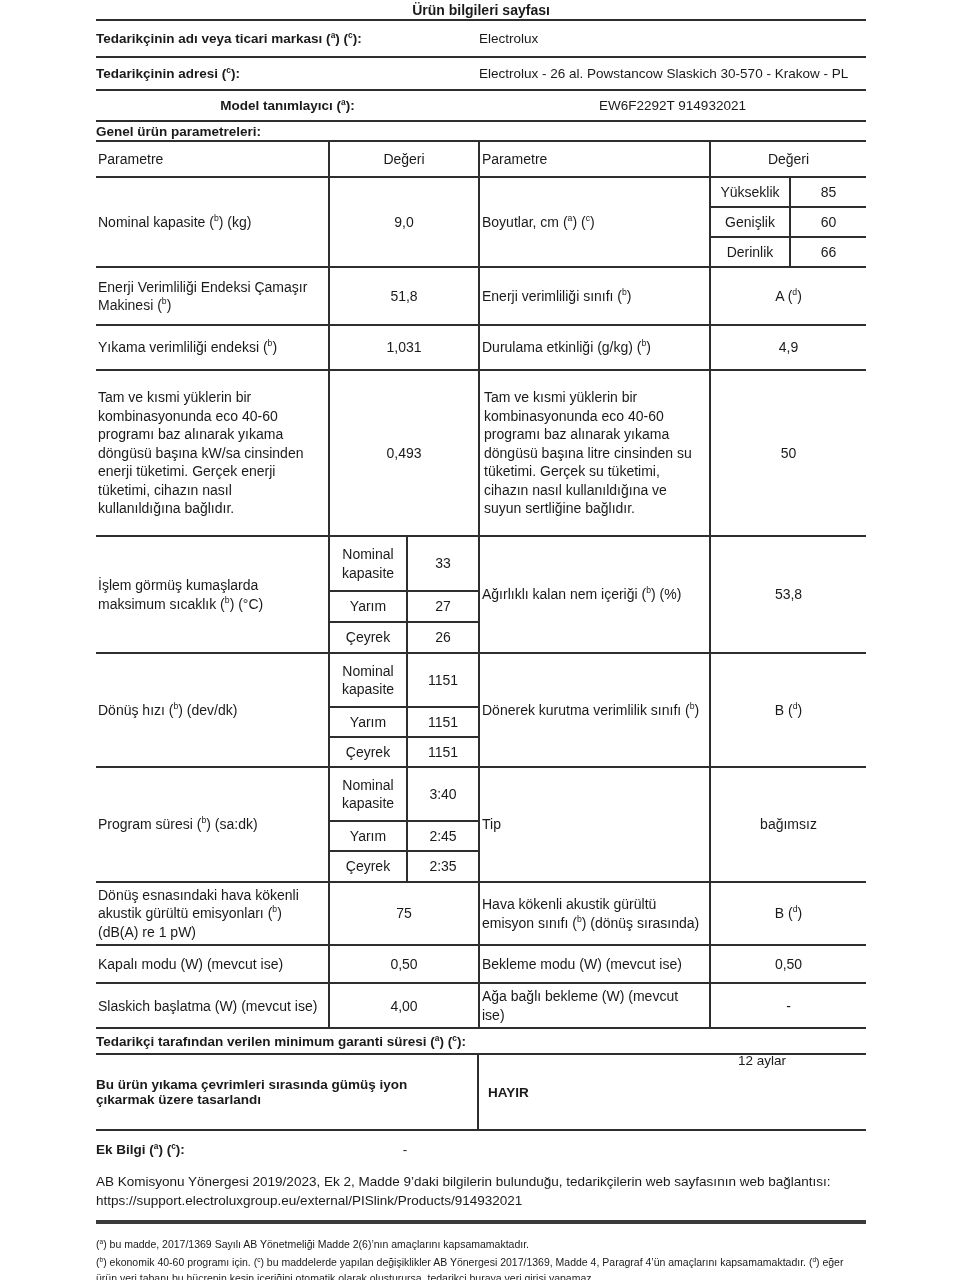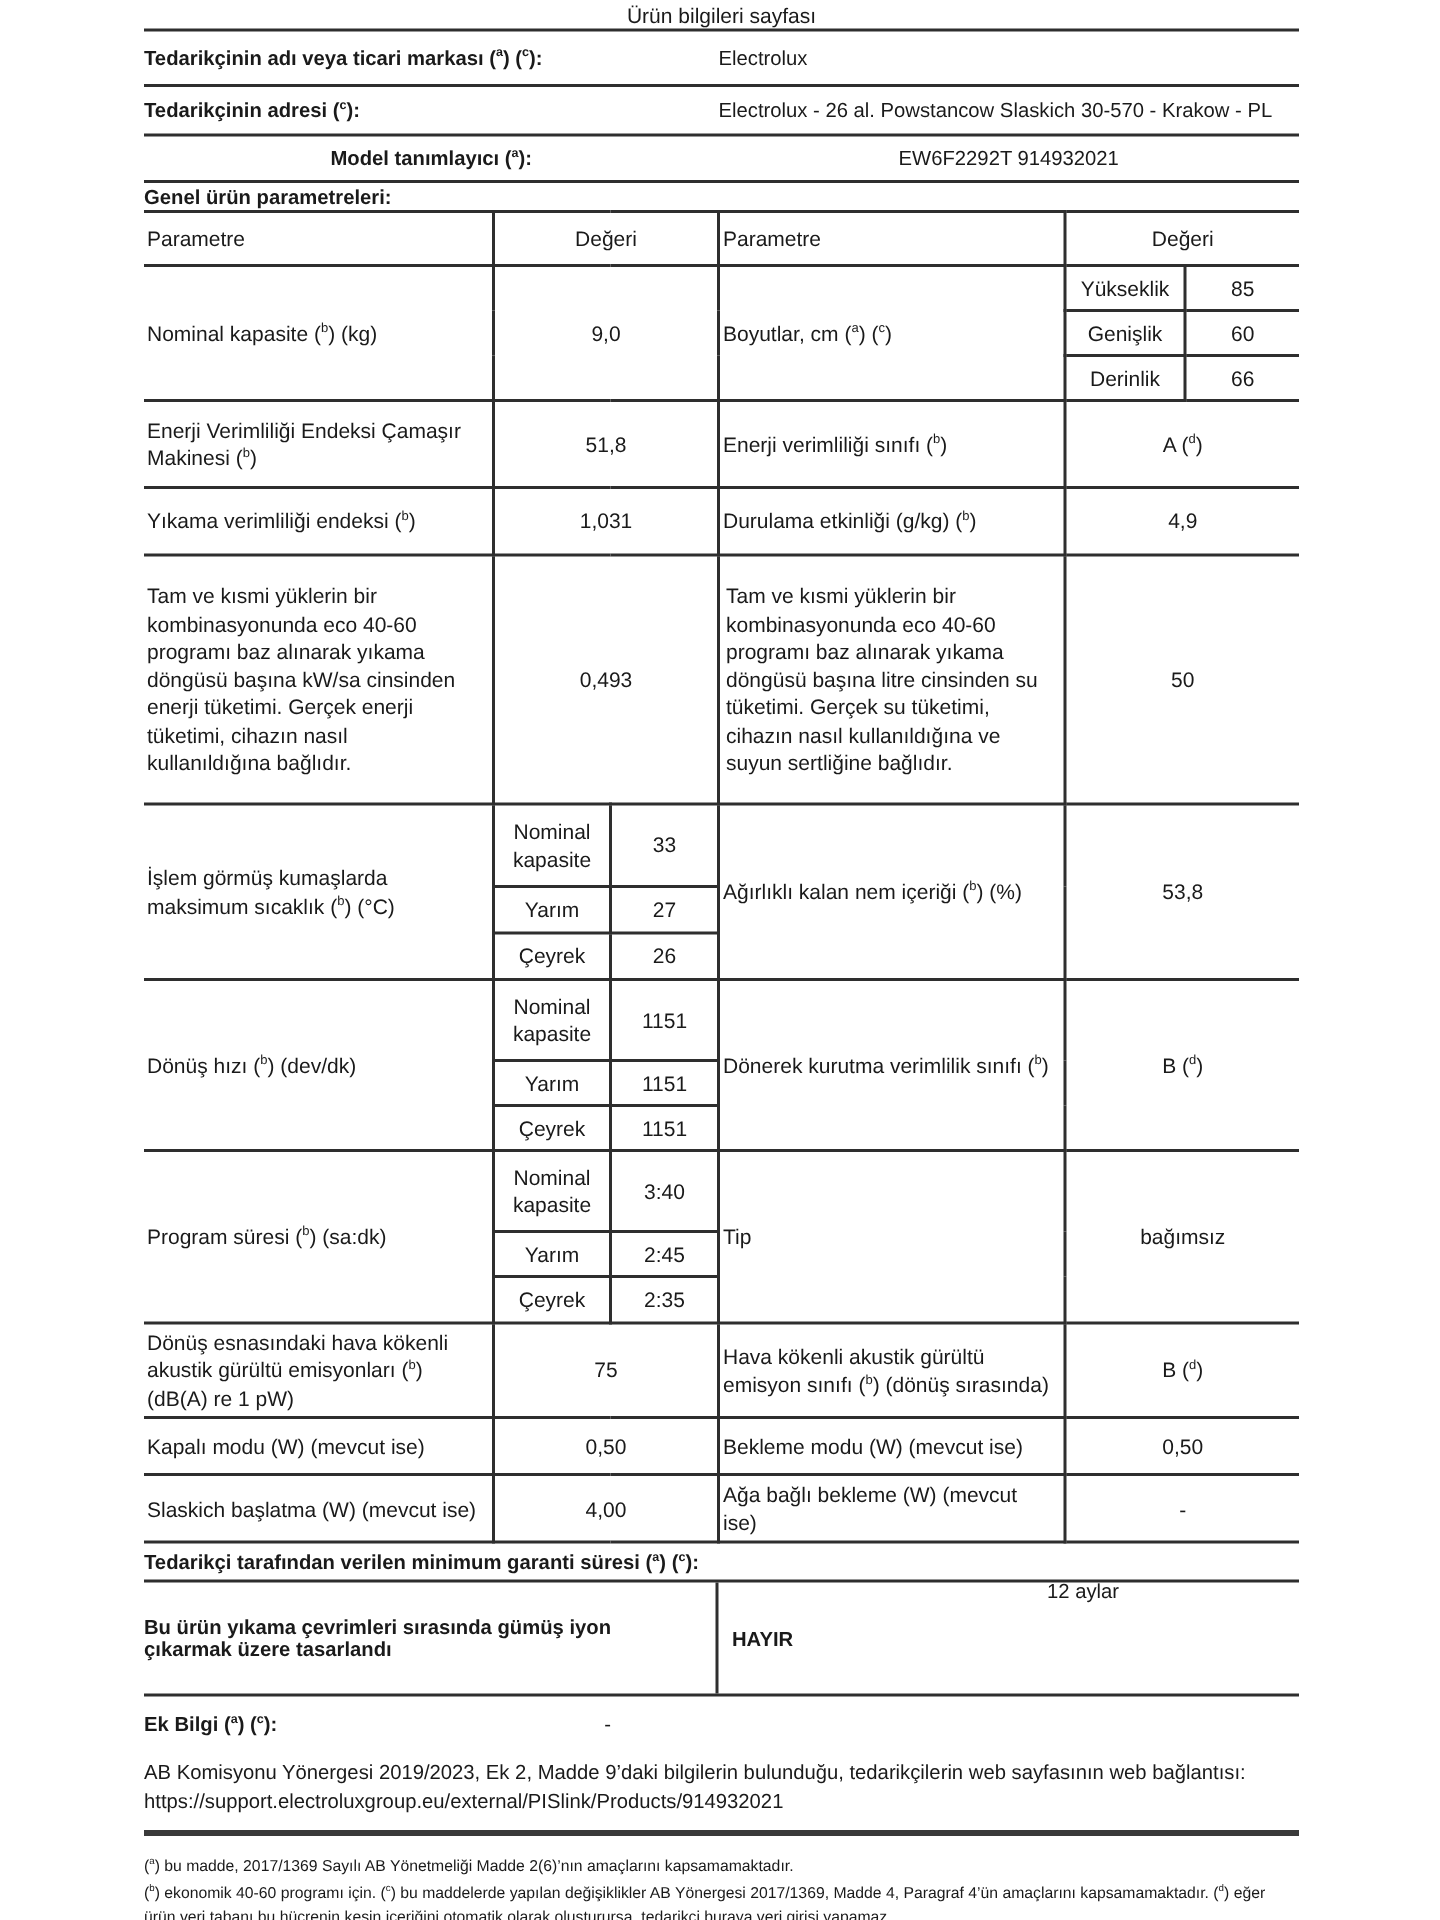--- a/index.html
+++ b/index.html
@@ -11,21 +11,21 @@
   html,body{margin:0;padding:0;}
   body{
     width:960px;height:1280px;background:#ffffff;color:var(--ink);
     font-family:"Liberation Sans","DejaVu Sans",sans-serif;
     font-size:13.5px;
     -webkit-font-smoothing:antialiased;
   }
   sup{font-size:0.62em;vertical-align:super;line-height:0;}
   .doc{margin-left:96px;width:770px;padding-top:2px;}
 
-  .title-row{height:19px;text-align:center;font-weight:normal;font-size:14px;line-height:17px;border-bottom:2px solid var(--line);}
+  .title-row{height:19px;text-align:center;font-weight:bold;font-size:14px;line-height:17px;border-bottom:2px solid var(--line);}
 
   .hrow{display:flex;align-items:center;border-bottom:2px solid var(--line);}
   .hrow .hlabel{width:383px;flex:none;font-weight:bold;}
   .hrow .hvalue{flex:1;}
   .hrow.r1{height:37px;}
   .hrow.r2{height:33px;}
   .hrow.r3{height:31px;text-align:center;}
 
   .heading-row{height:18px;display:flex;align-items:center;font-weight:bold;}
 
@@ -36,21 +36,21 @@
   td.lab{text-align:left;padding:3px 8px 3px 2px;}
   td.val{text-align:center;padding:2px;}
   td.longtext{line-height:19px;padding:6px 10px 6px 2px;}
   tr.h36{height:36px;} tr.h30{height:30px;} tr.h31{height:31px;}
   tr.h58{height:58px;} tr.h45{height:45px;} tr.h166{height:166px;}
   tr.h55{height:55px;} tr.h54{height:54px;} tr.h63{height:63px;margin-left:21px;}
   tr.h35{height:38px;}
 
   .garanti-row{height:26px;border-bottom:2px solid var(--line);position:relative;display:flex;align-items:center;}
   .garanti-row .glabel{font-weight:bold;}
-  .garanti-row .gvalue{position:absolute;left:626px;transform:translateX(-50%);font-weight:normal;margin-top:38px;}
+  .garanti-row .gvalue{position:absolute;left:666px;transform:translateX(-50%);font-weight:normal;margin-top:38px;}
 
   .silver-row{height:76px;border-bottom:2px solid var(--line);display:flex;}
   .silver-left{width:383px;flex:none;border-right:2px solid var(--line);display:flex;align-items:center;font-weight:bold;padding-right:14px;}
   .silver-right{flex:1;display:flex;align-items:center;padding-left:9px;font-weight:bold;}
 
   .ekbilgi-row{height:37px;position:relative;display:flex;align-items:center;}
   .ekbilgi-row .elabel{font-weight:bold;}
   .ekbilgi-row .evalue{position:absolute;left:309px;transform:translateX(-50%);}
 
   .weblink{margin-top:4px;line-height:19px;}

